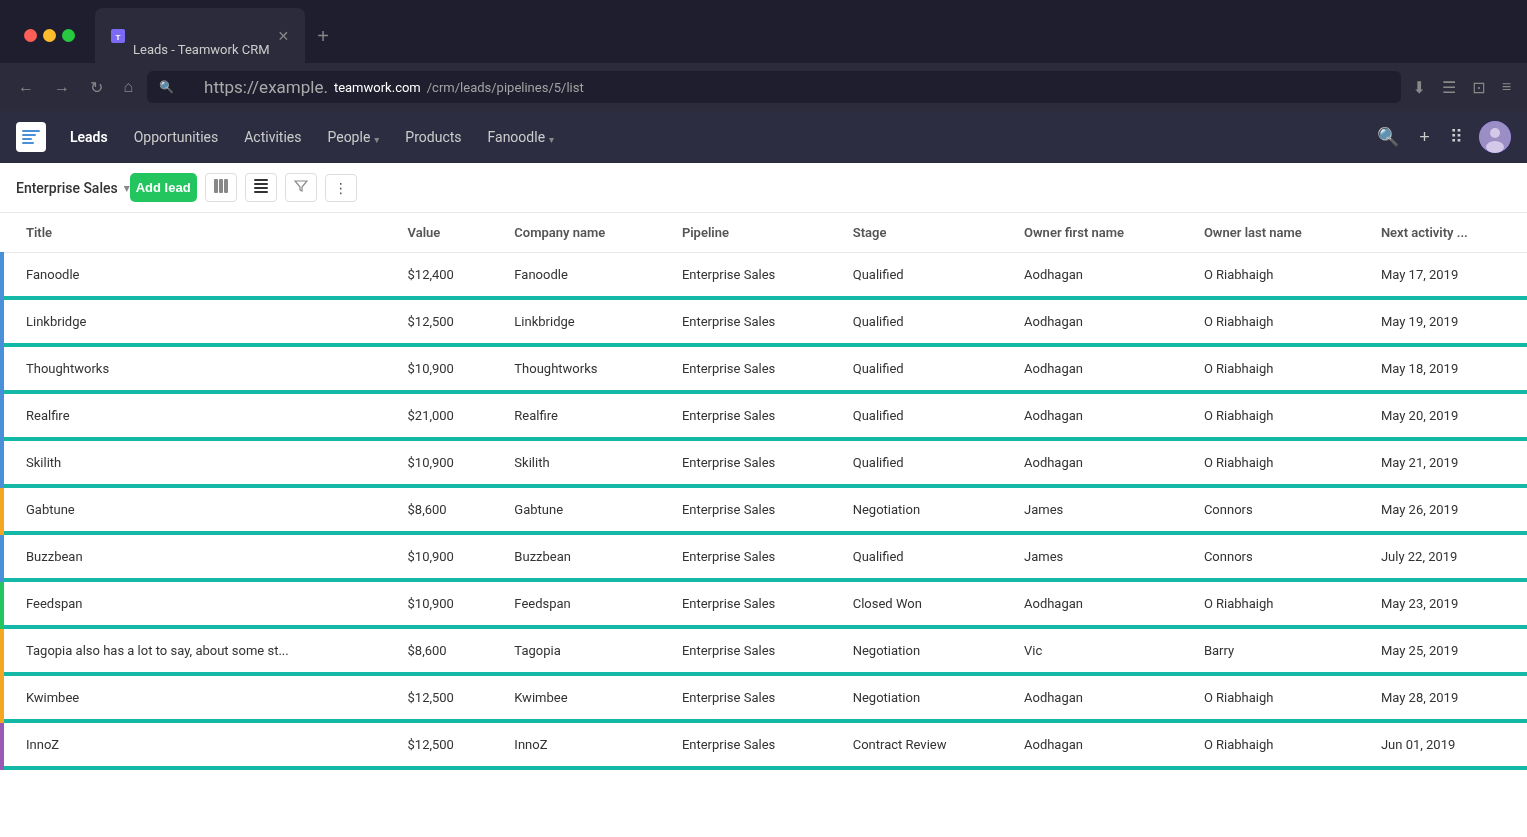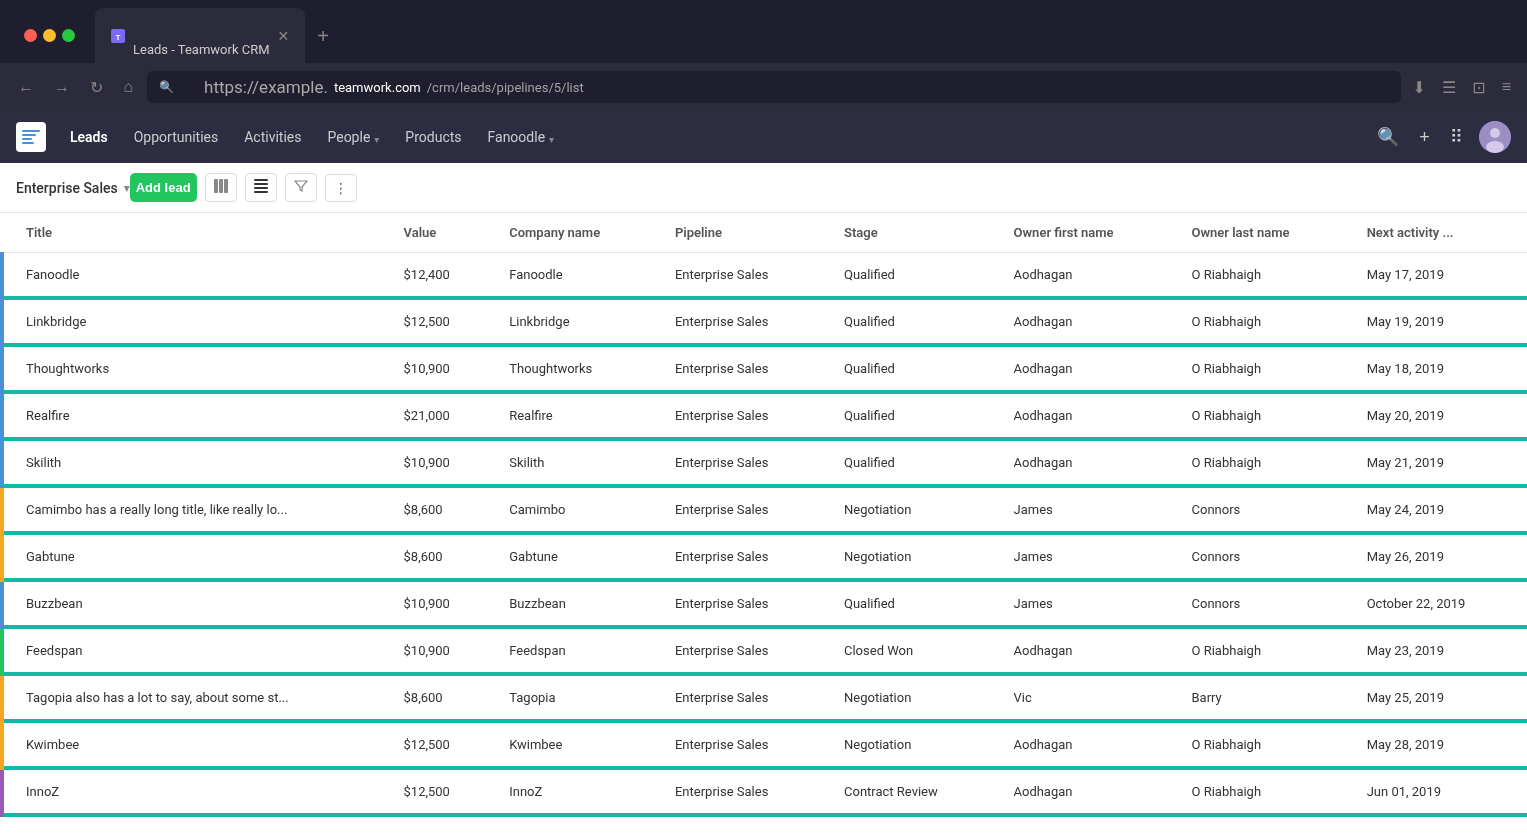--- a/index.html
+++ b/index.html
@@ -240,50 +240,39 @@
             <td>$10,900</td>
             <td>Skilith</td>
             <td>Enterprise Sales</td>
             <td>Qualified</td>
             <td>Aodhagan</td>
             <td>O Riabhaigh</td>
             <td>May 21, 2019</td>
           </tr>
           <tr>
             <td style="width: 8px; padding: 0px; border-left: 4px solid rgb(245, 166, 35);"></td>
-            <td style="max-width: 280px; overflow: hidden; text-overflow: ellipsis; white-space: nowrap;">Camimbo has a really long title, like really lo...</td>
-            <td>$8,600</td>
-            <td>Camimbo</td>
-            <td>Enterprise Sales</td>
-            <td>Negotiation</td>
-            <td>James</td>
-            <td>Connors</td>
-            <td>May 24, 2019</td>
-          </tr>
-          <tr>
-            <td style="width: 8px; padding: 0px; border-left: 4px solid rgb(245, 166, 35);"></td>
             <td style="max-width: 280px; overflow: hidden; text-overflow: ellipsis; white-space: nowrap;">Gabtune</td>
             <td>$8,600</td>
             <td>Gabtune</td>
             <td>Enterprise Sales</td>
             <td>Negotiation</td>
             <td>James</td>
             <td>Connors</td>
             <td>May 26, 2019</td>
           </tr>
           <tr>
             <td style="width: 8px; padding: 0px; border-left: 4px solid rgb(74, 144, 217);"></td>
             <td style="max-width: 280px; overflow: hidden; text-overflow: ellipsis; white-space: nowrap;">Buzzbean</td>
             <td>$10,900</td>
             <td>Buzzbean</td>
             <td>Enterprise Sales</td>
             <td>Qualified</td>
             <td>James</td>
             <td>Connors</td>
-            <td>October 22, 2019</td>
+            <td>July 22, 2019</td>
           </tr>
           <tr>
             <td style="width: 8px; padding: 0px; border-left: 4px solid rgb(34, 197, 94);"></td>
             <td style="max-width: 280px; overflow: hidden; text-overflow: ellipsis; white-space: nowrap;">Feedspan</td>
             <td>$10,900</td>
             <td>Feedspan</td>
             <td>Enterprise Sales</td>
             <td>Closed Won</td>
             <td>Aodhagan</td>
             <td>O Riabhaigh</td>

